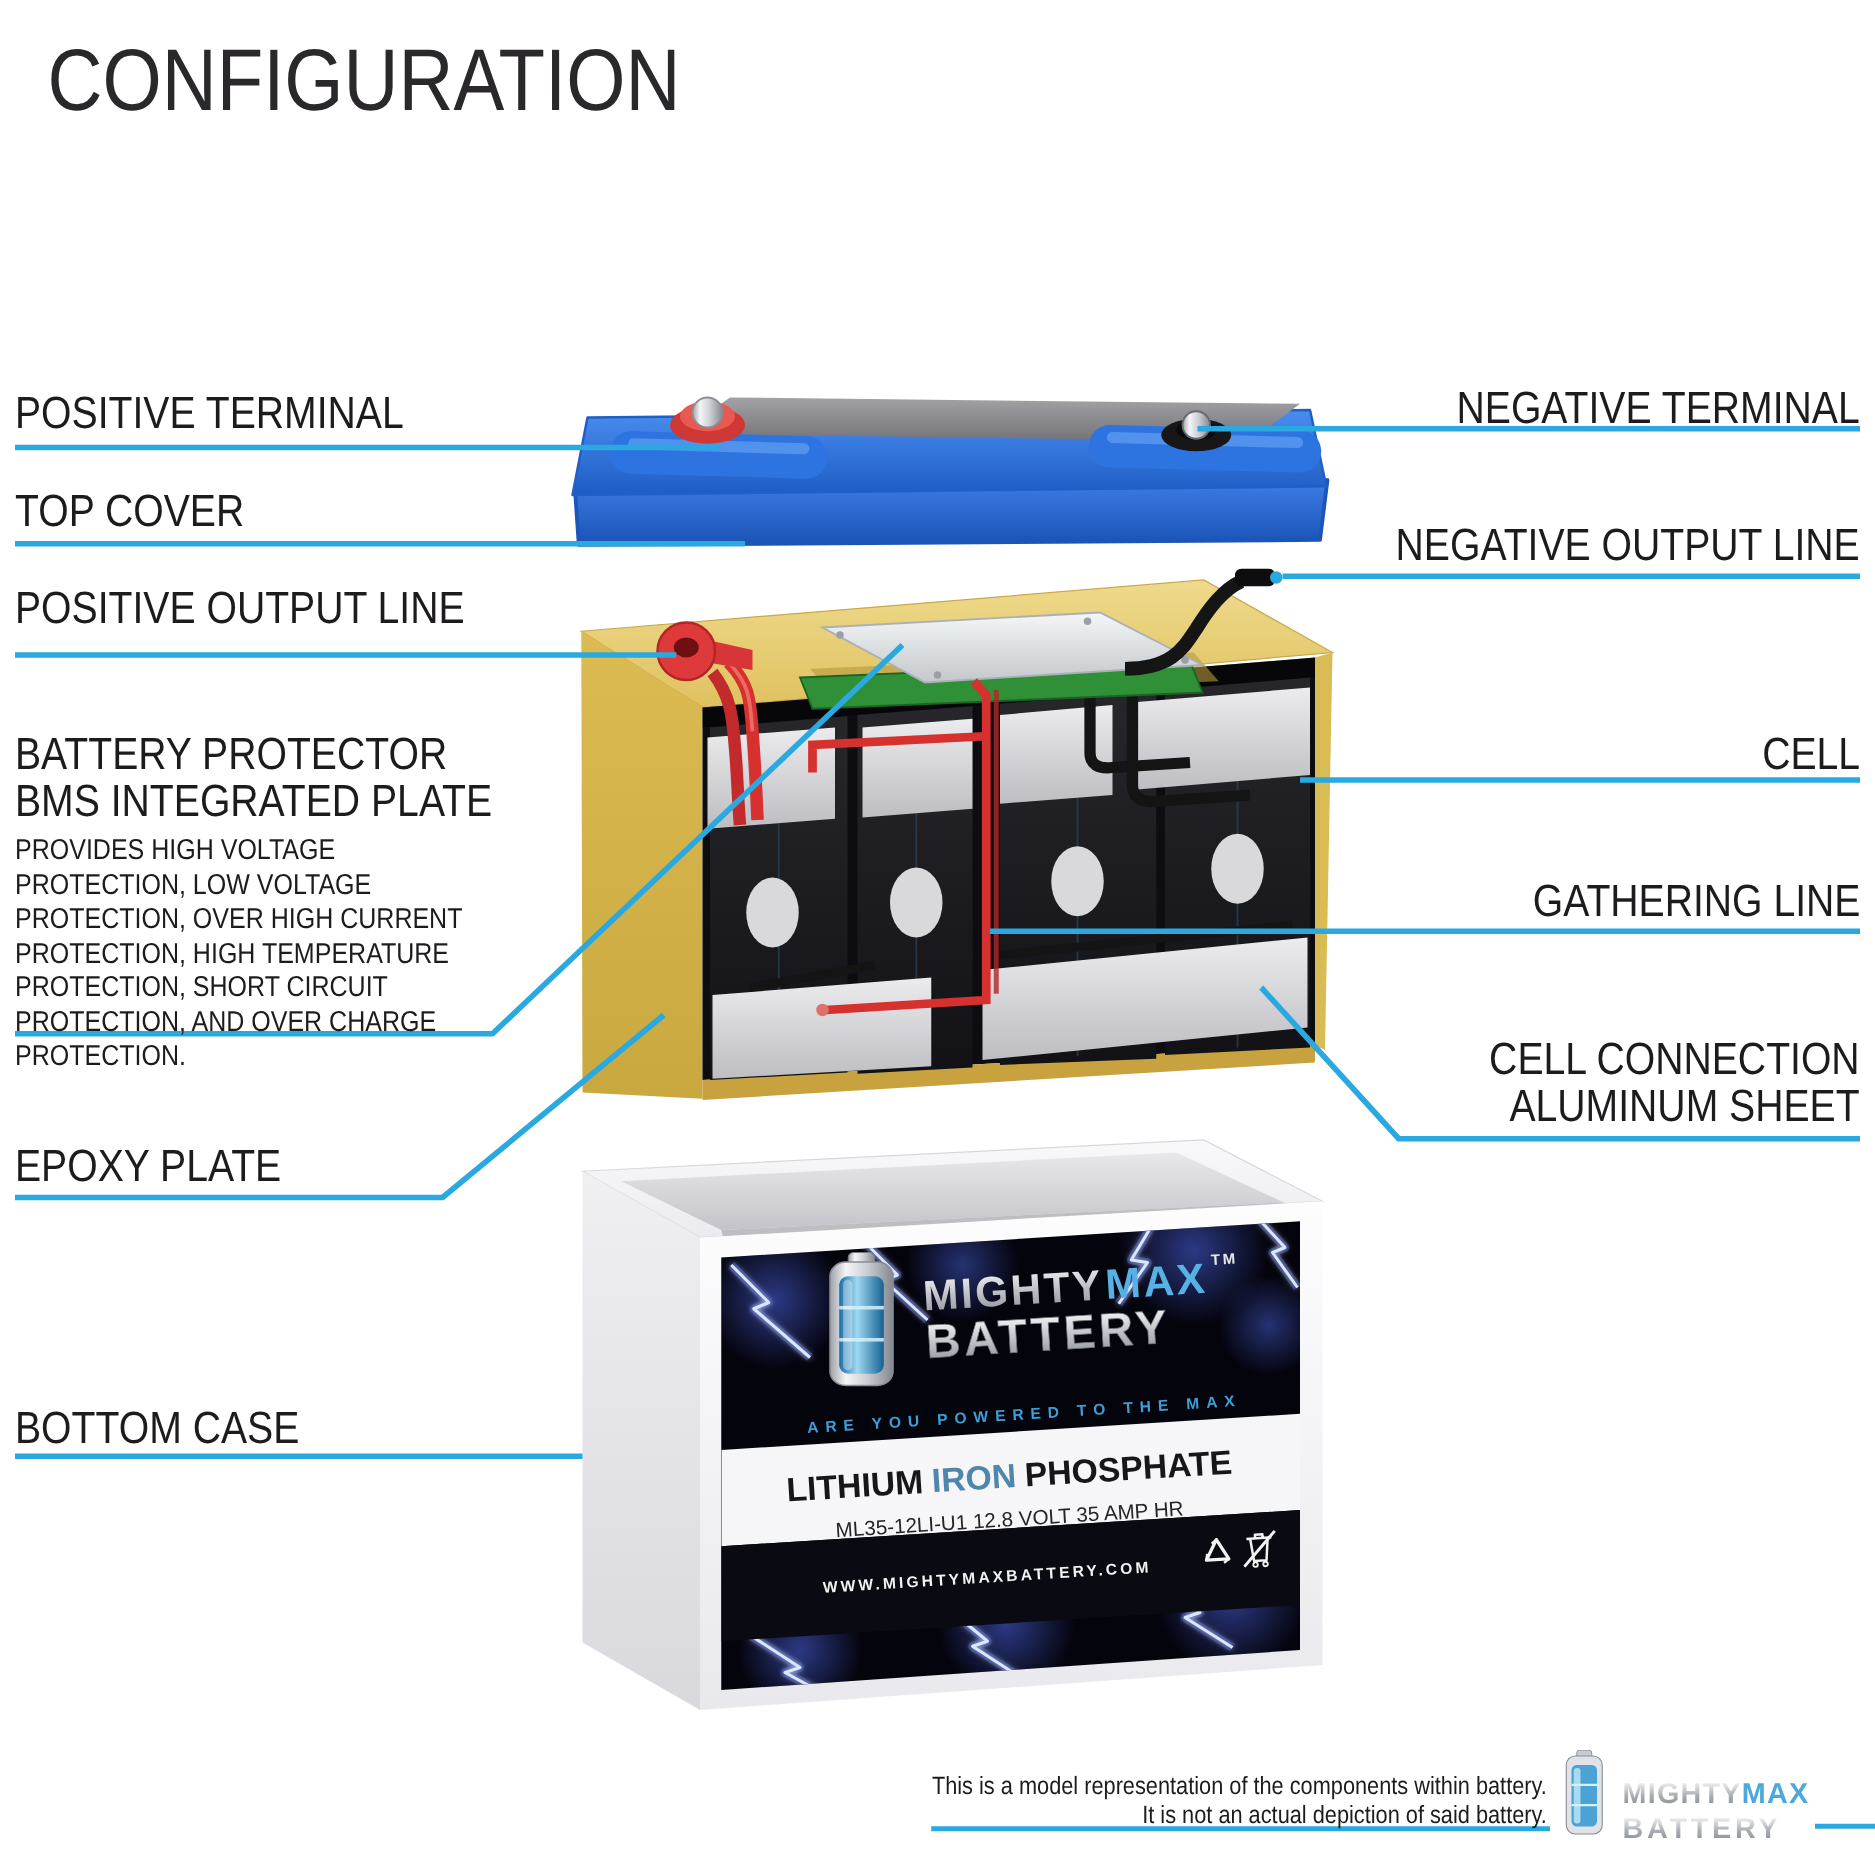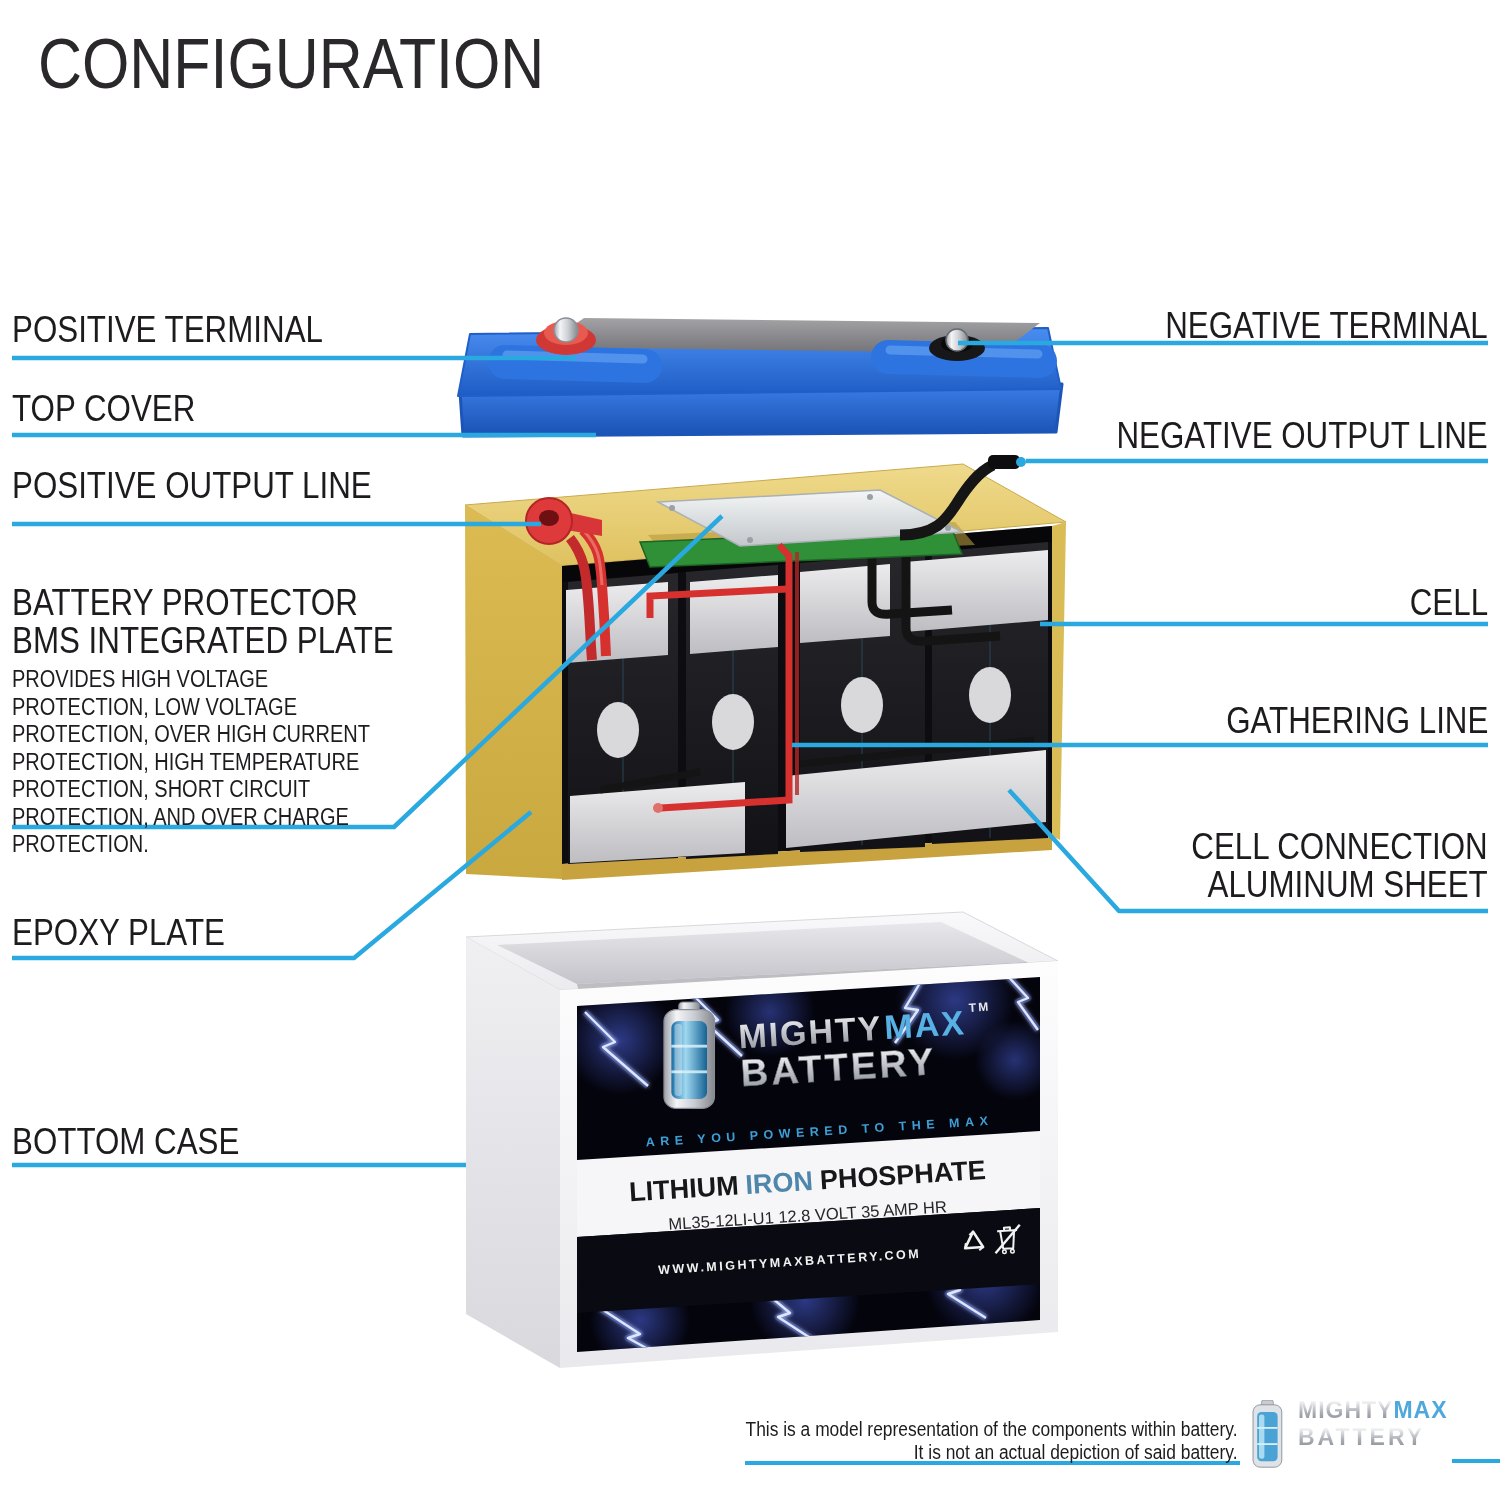--- a/index.html
+++ b/index.html
@@ -9,21 +9,21 @@
   .page-title{position:absolute;left:38px;top:24px;z-index:3;font-size:70px;font-weight:400;
               color:#2a282b;letter-spacing:0px;transform:scaleX(.87);transform-origin:0 0;white-space:nowrap;}
   .lbl{position:absolute;z-index:3;color:#1d1b1e;font-size:36px;line-height:38px;white-space:nowrap;
        transform:scaleX(.87);transform-origin:0 0;}
   .lbl.right{right:12px;text-align:right;transform-origin:100% 0;}
   .lbl .sub{font-size:23px;line-height:27.5px;white-space:normal;width:455px;margin-top:6px;}
   .footer-text{position:absolute;z-index:3;right:263px;text-align:right;color:#1c1c1c;font-size:20px;
                line-height:23px;transform:scaleX(.87);transform-origin:100% 0;white-space:nowrap;}
   .cyan-rule{position:absolute;z-index:2;height:4px;background:#2AA9E0;}
   .logo-box{position:absolute;z-index:3;left:1243px;top:1398px;width:257px;height:80px;}
-  .logo-words{position:absolute;left:55px;top:0;font-weight:bold;letter-spacing:1px;line-height:24px;}
+  .logo-words{position:absolute;left:55px;top:24px;font-weight:bold;letter-spacing:1px;line-height:24px;}
   .chrome{font-size:23px;background:linear-gradient(#ffffff 10%,#a9adb4 60%,#83878e);
           -webkit-background-clip:text;background-clip:text;color:transparent;
           text-shadow:none;}
   .logo-row{white-space:nowrap;}
   .logo-row .mx{font-size:23px;font-weight:bold;color:#4fa8dc;}
 </style>
 </head>
 <body>
 
 <div class="canvas">

